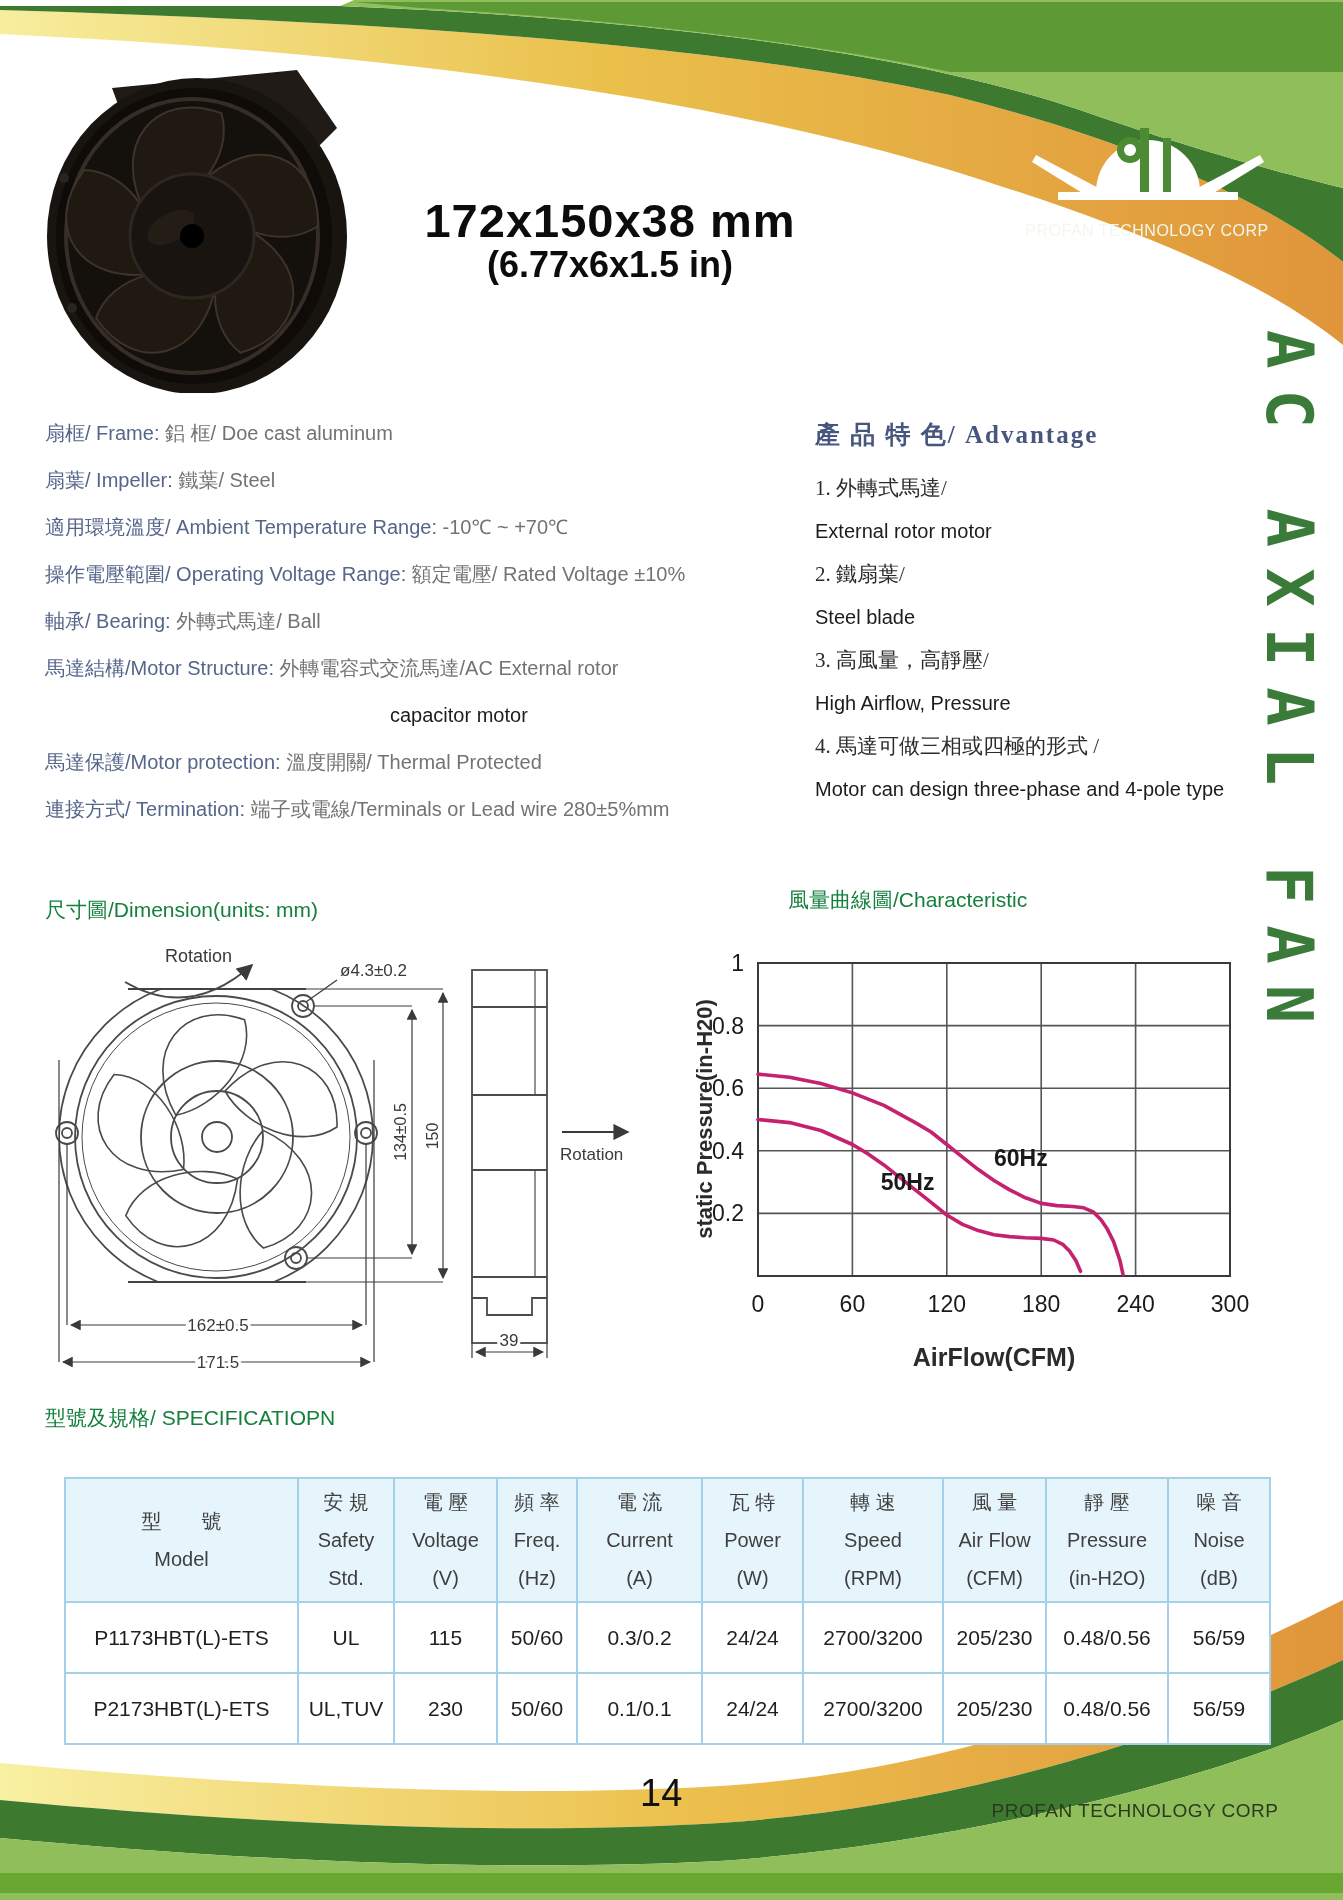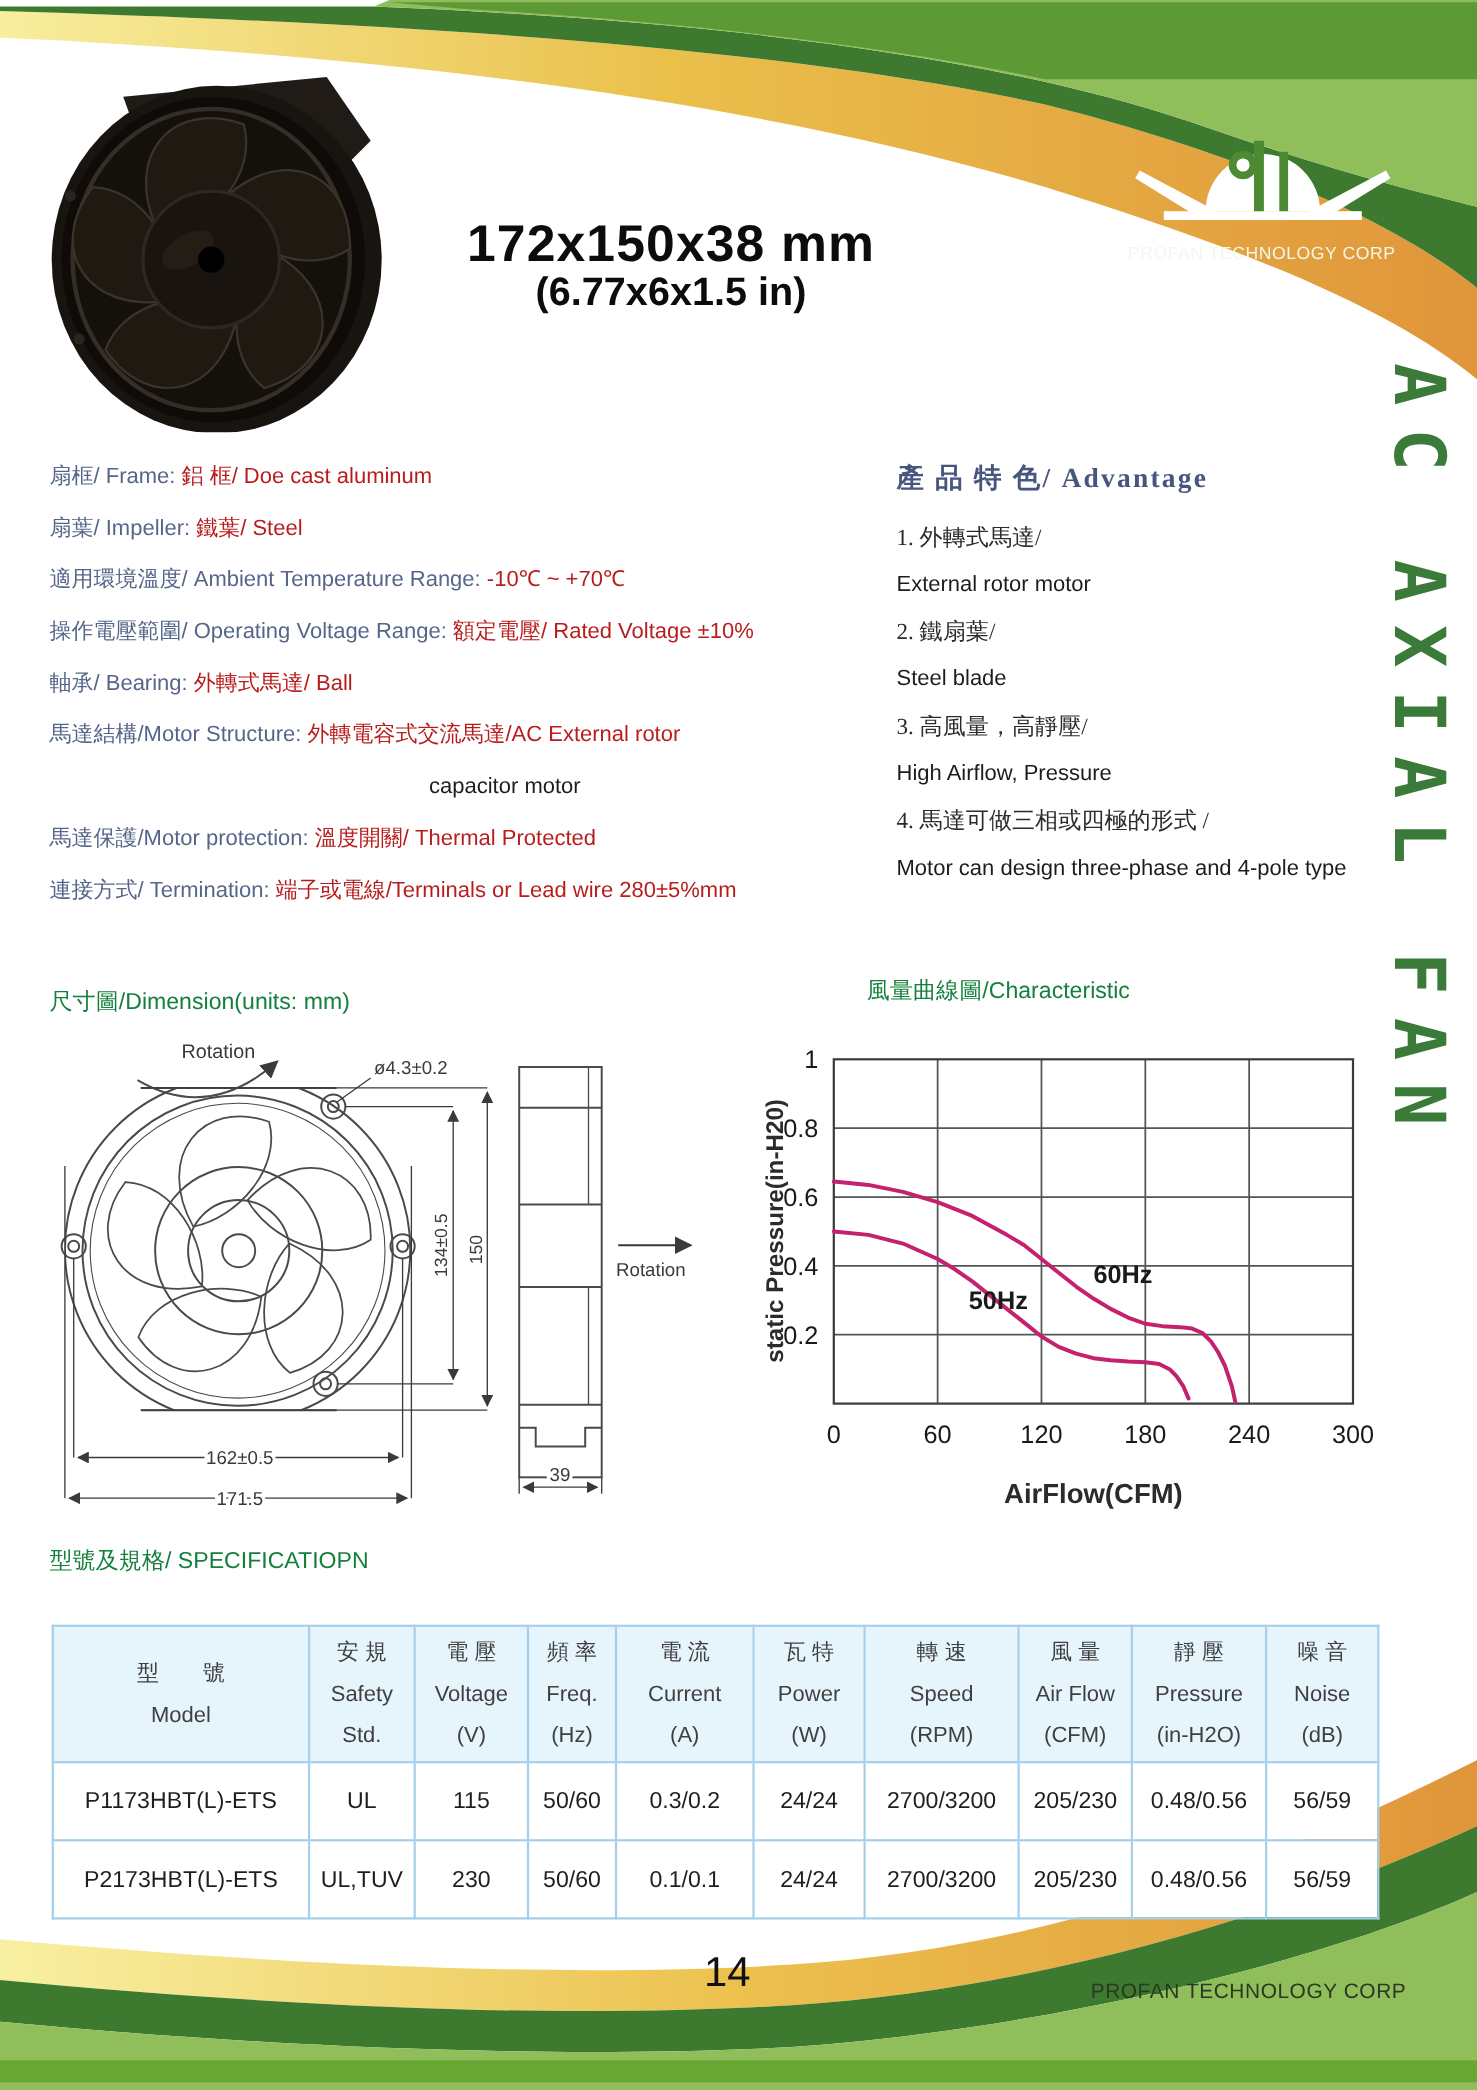--- a/index.html
+++ b/index.html
@@ -15,41 +15,41 @@
 
   
   .vert-text{left:1248px;top:330px;width:775px;transform-origin:top left;
              transform:rotate(90deg) translateY(-78px);font-family:"DejaVu Sans Mono",monospace;
              font-weight:bold;font-size:64px;letter-spacing:21px;color:#3a7b39;white-space:nowrap;}
 
   
   .spec-list{left:45px;top:410px;width:745px;font-size:20px;}
   .spec-line{height:47px;line-height:47px;white-space:nowrap;}
   .spec-label{color:#56668a;}
-  .spec-value{color:#b91c1c;}
+  .spec-value{color:#737373;}
   .spec-cont{padding-left:345px;color:#1d1d1d;}
 
   
   .advantage{left:815px;top:418px;width:450px;}
   .adv-title{font-family:"Liberation Serif",serif;font-size:25px;font-weight:bold;color:#47567f;margin-bottom:16px;letter-spacing:2px;}
   .adv-zh{font-family:"Liberation Serif",serif;font-size:21px;color:#2b2b2b;height:43px;line-height:43px;}
   .adv-en{font-size:20px;color:#1c1c1c;height:43px;line-height:43px;}
 
   
   .sec-head{font-size:21px;font-weight:normal;color:#15803d;}
   .dim-head{left:45px;top:896px;}
   .chr-head{left:788px;top:886px;}
   .tbl-head{left:45px;top:1404px;}
 
   .tick{font-size:23px;fill:#1a1a1a;}
   .series-label{font-size:23px;font-weight:bold;fill:#1a1a1a;}
   .axis-label{font-size:25px;font-weight:bold;fill:#2b2b2b;}
 
   
-  .spec-table{left:47px;top:1477px;z-index:5;}
+  .spec-table{left:64px;top:1477px;z-index:5;}
   table{border-collapse:collapse;table-layout:fixed;width:1205px;}
   th,td{border:2px solid #a6cfea;text-align:center;vertical-align:middle;overflow:hidden;}
   th{background:#e6f4fc;font-weight:normal;color:#3f3f3f;font-size:20px;white-space:pre-line;line-height:1.9;height:120px;}
   td{background:#ffffff;color:#1f1f1f;font-size:21px;height:67px;}
 
   .page-num{left:640px;top:1772px;font-size:38px;color:#111;z-index:6;}
   .footer-company{left:980px;top:1800px;width:310px;text-align:center;font-size:19px;color:#2a3a20;letter-spacing:0.5px;z-index:6;}
 </style>
 </head>
 <body>

